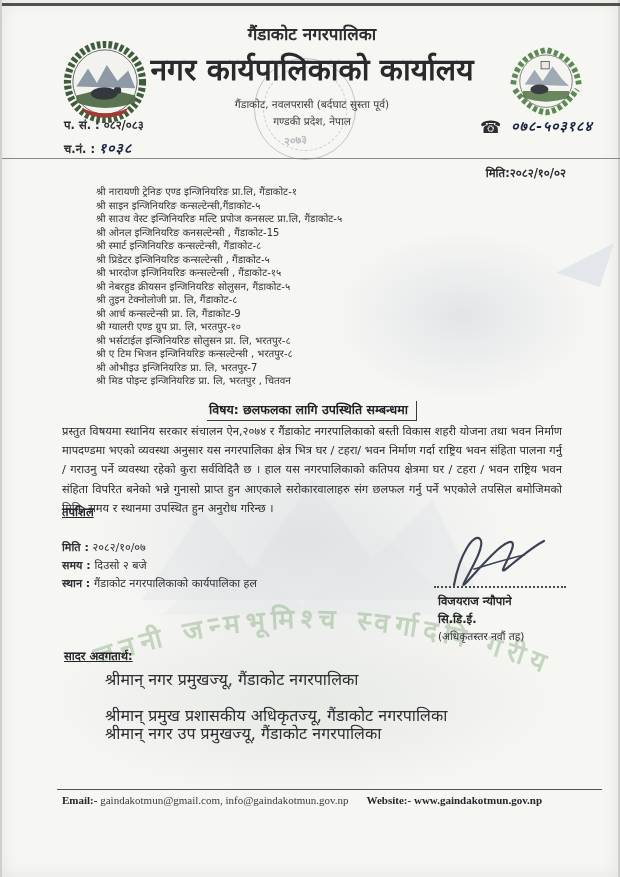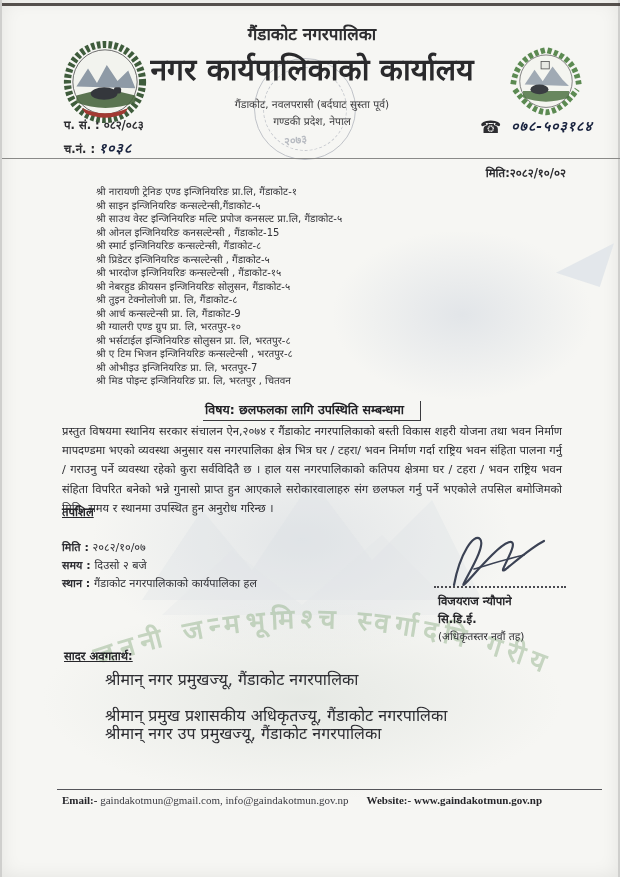--- a/index.html
+++ b/index.html
@@ -49,21 +49,21 @@
   .phoneline{position:absolute;left:478px;top:116px;z-index:3;font-size:13px;color:#2c2c30;}
   .phoneline .ph-ic{font-size:17px;vertical-align:-2px;margin-right:6px;}
   .hdr-rule{position:absolute;left:0px;top:158px;width:620px;height:1px;background:#8a8a88;z-index:3;}
   .dateline{position:absolute;right:52px;top:165px;z-index:3;font-size:11.5px;font-weight:700;color:#2a2a2e;}
   
   .recipients{position:absolute;left:94px;top:185px;width:470px;z-index:3;}
   .recipients div{font-size:10px;line-height:13.5px;color:#333338;white-space:nowrap;}
   
   .subject-wrap{position:absolute;left:0;top:399px;width:620px;text-align:center;z-index:3;}
   .subject{display:inline-block;font-size:12.5px;font-weight:700;color:#222226;
-    border-bottom:1.5px solid #3a3a3e;border-right:1.5px solid #3a3a3e;padding:0 16px 2px 2px;}
+    border-bottom:1.5px solid #3a3a3e;border-right:1.5px solid #3a3a3e;padding:0 8px 2px 2px;}
   .bodytext{position:absolute;left:60px;top:422px;width:500px;z-index:3;
     font-size:11.3px;line-height:19.2px;text-align:justify;color:#2d2d32;}
   
   .tapasil{position:absolute;left:60px;top:504px;z-index:3;font-size:11.5px;font-weight:700;text-decoration:underline;color:#26262a;text-align:right;}
   .detail{position:absolute;left:60px;z-index:3;font-size:11px;color:#2d2d32;}
   .detail b{font-weight:700;}
   .d1{top:539px;} .d2{top:557px;} .d3{top:575px;}
   
   .sig-squiggle{position:absolute;left:438px;top:525px;z-index:4;}
   .sig-dots{position:absolute;left:432px;top:586px;width:132px;border-bottom:2px dotted #4a4a50;z-index:3;}

